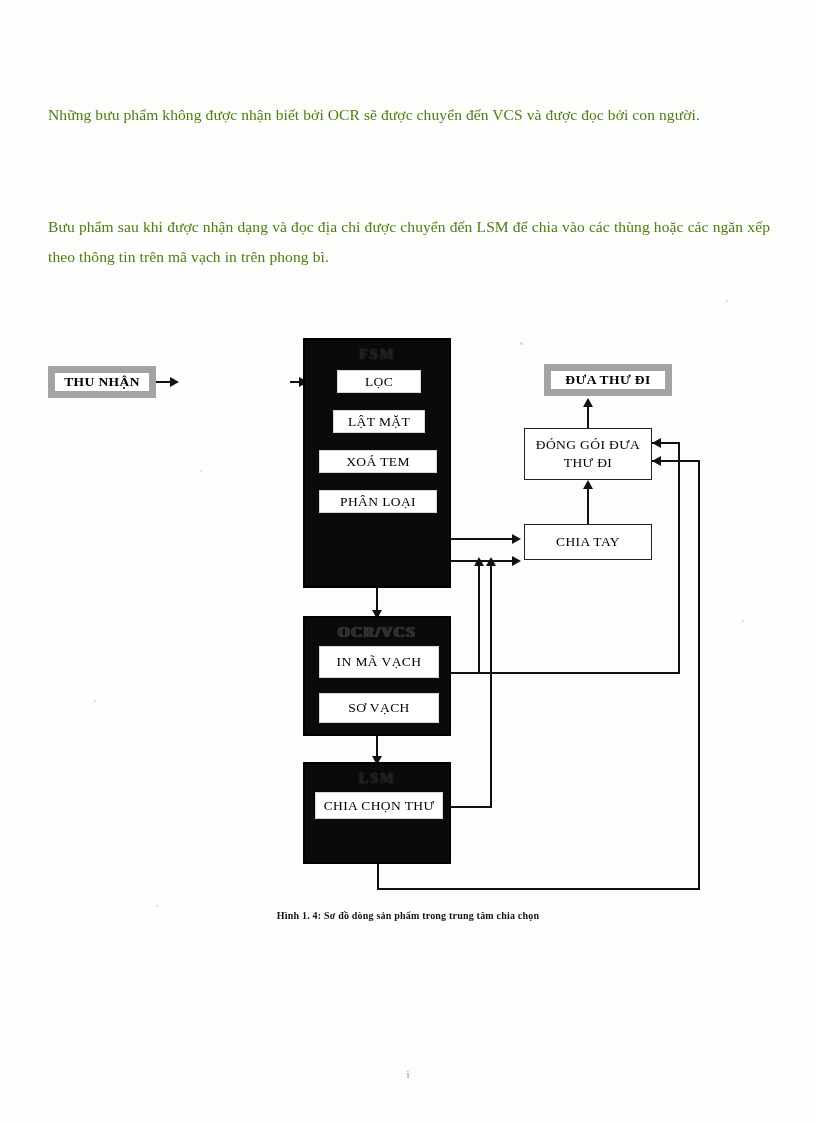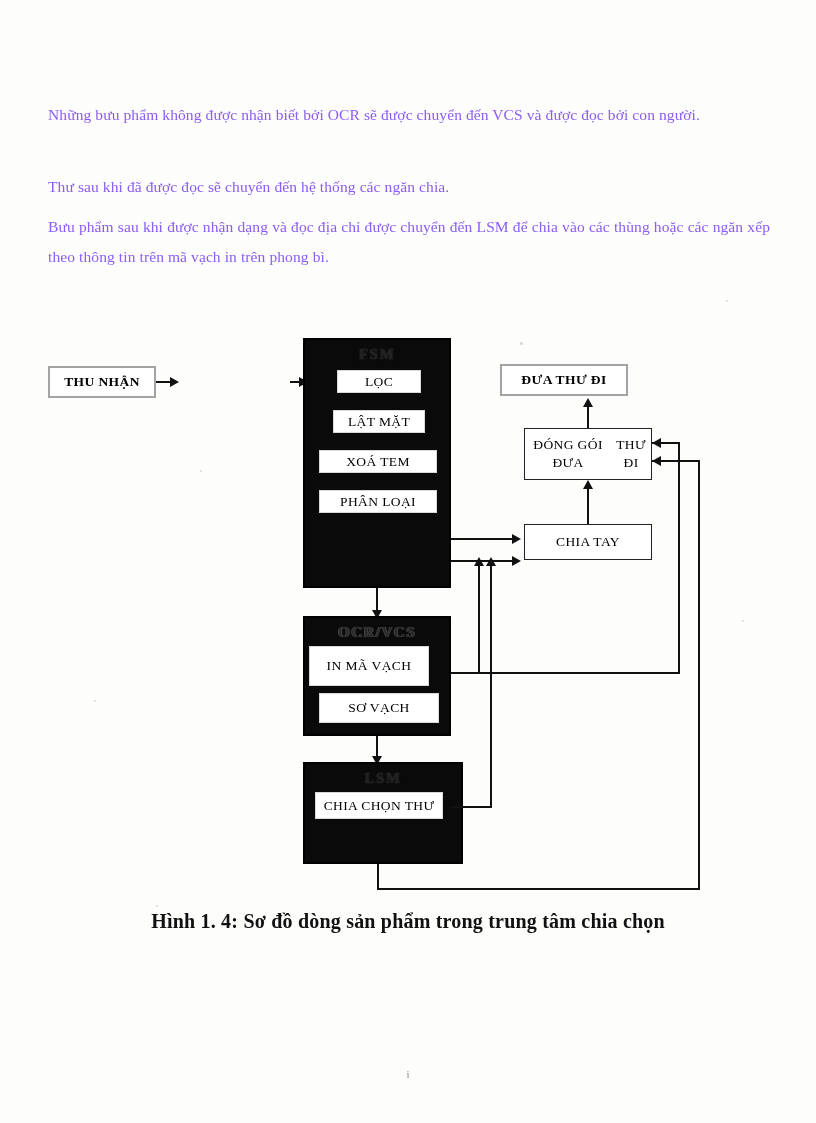--- a/index.html
+++ b/index.html
@@ -21,21 +21,21 @@
 
   
   .para {
     position: absolute;
     left: 48px;
     width: 722px;
     font-size: 15.5px;
     line-height: 30px;
     text-align: justify;
     letter-spacing: .1px;
-    color: #8b5cf6;
+    color: #4d7c0f;
   }
   .para.p1 { top: 100px; }
   .para.p2 { top: 172px; }
   .para.p3 { top: 212px; }
   .para.p4 { top: 275px; }
 
   
   #diagram {
     position: absolute;
     left: 0;
@@ -50,21 +50,21 @@
     align-items: center;
     justify-content: center;
     text-align: center;
     font-family: "Liberation Serif", "DejaVu Serif", serif;
     color: #000;
     background: #ffffff;
     letter-spacing: .4px;
   }
   
   .node.thick {
-    border: 2px solid #a3a3a3;
+    border: 7px solid #a3a3a3;
     font-size: 13.5px;
     font-weight: 600;
   }
   
   .node.thin {
     border: 1.5px solid #222;
     font-size: 13.5px;
   }
   
   .node.ellipse {
@@ -148,21 +148,21 @@
     border-top: 9px solid #111;
   }
 
   
   #caption {
     position: absolute;
     left: 0;
     top: 910px;
     width: 816px;
     text-align: center;
-    font-size: 20px;
+    font-size: 10px;
     font-weight: bold;
     letter-spacing: .2px;
     color: #111;
   }
   #pagenum {
     position: absolute;
     left: 0;
     top: 998px;
     width: 816px;
     text-align: center;
@@ -185,21 +185,20 @@
     background: #d7d7d7;
     border-radius: 50%;
   }
 </style>
 </head>
 <body>
 
 <div id="page">
 
   <div class="para p1">Những bưu phẩm không được nhận biết bởi OCR sẽ được chuyển đến VCS và được đọc bởi con người.</div>
-  <div class="para p2">Thư sau khi đã được đọc sẽ chuyển đến hệ thống các ngăn chia.</div>
   <div class="para p3">Bưu phẩm sau khi được nhận dạng và đọc địa chỉ được chuyển đến LSM để chia vào các thùng hoặc các ngăn xếp theo thông tin trên mã vạch in trên phong bì.</div>
 
   <div id="diagram">
 
     <div class="node thick" style="left:48px; top:366px; width:108px; height:32px;">THU NHẬN</div>
 
     <div class="ln h" style="left:156px; top:381px; width:16px;"></div>
     <div class="arrow right" style="left:170px; top:376.5px;"></div>
 
 
@@ -212,38 +211,38 @@
       <div class="strip" style="left:28px;  top:70px;  width:92px;  height:23px;">LẬT MẶT</div>
       <div class="strip" style="left:14px;  top:110px; width:118px; height:23px;">XOÁ TEM</div>
       <div class="strip" style="left:14px;  top:150px; width:118px; height:23px;">PHÂN LOẠI</div>
     </div>
 
     <div class="ln v" style="left:376px; top:588px; width:2px; height:28px;"></div>
     <div class="arrow down" style="left:371.5px; top:610px;"></div>
 
     <div class="blackbox" style="left:303px; top:616px; width:148px; height:120px;">
       <div class="bb-title">OCR/VCS</div>
-      <div class="strip" style="left:4px; top:28px; width:120px; height:40px;">IN MÃ VẠCH</div>
+      <div class="strip" style="left:14px; top:28px; width:120px; height:32px;">IN MÃ VẠCH</div>
       <div class="strip" style="left:14px; top:75px; width:120px; height:30px;">SƠ VẠCH</div>
     </div>
 
     <div class="ln v" style="left:376px; top:736px; width:2px; height:26px;"></div>
     <div class="arrow down" style="left:371.5px; top:756px;"></div>
 
-    <div class="blackbox faint" style="left:303px; top:762px; width:160px; height:102px;">
+    <div class="blackbox faint" style="left:303px; top:762px; width:148px; height:102px;">
       <div class="bb-title">LSM</div>
       <div class="strip" style="left:10px; top:28px; width:128px; height:27px;">CHIA CHỌN THƯ</div>
     </div>
 
-    <div class="node thick" style="left:500px; top:364px; width:128px; height:32px;">ĐƯA THƯ ĐI</div>
+    <div class="node thick" style="left:544px; top:364px; width:128px; height:32px;">ĐƯA THƯ ĐI</div>
 
     <div class="ln v" style="left:587px; top:400px; width:2px; height:28px;"></div>
     <div class="arrow up" style="left:582.5px; top:398px;"></div>
 
-    <div class="node thin" style="left:524px; top:428px; width:128px; height:52px; line-height:18px;">
+    <div class="node thin" style="left:524px; top:428px; width:128px; height:52px; flex-direction:column; line-height:18px;">
       <span>ĐÓNG GÓI ĐƯA</span>
       <span>THƯ ĐI</span>
     </div>
 
     <div class="ln v" style="left:587px; top:482px; width:2px; height:42px;"></div>
     <div class="arrow up" style="left:582.5px; top:480px;"></div>
 
     <div class="node thin" style="left:524px; top:524px; width:128px; height:36px;">CHIA TAY</div>
 
     <div class="ln h" style="left:451px; top:538px; width:64px;"></div>

